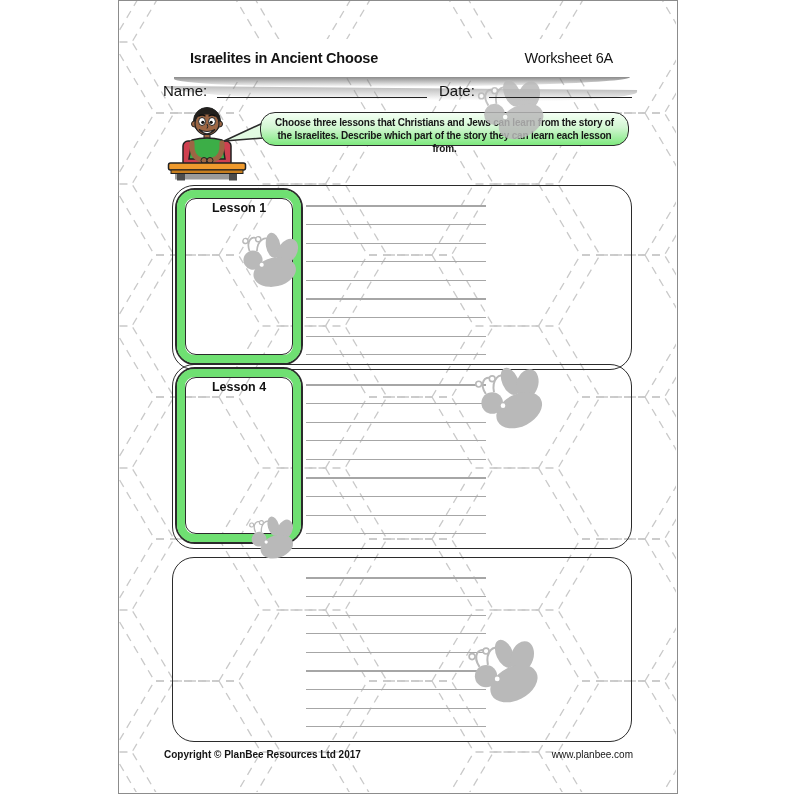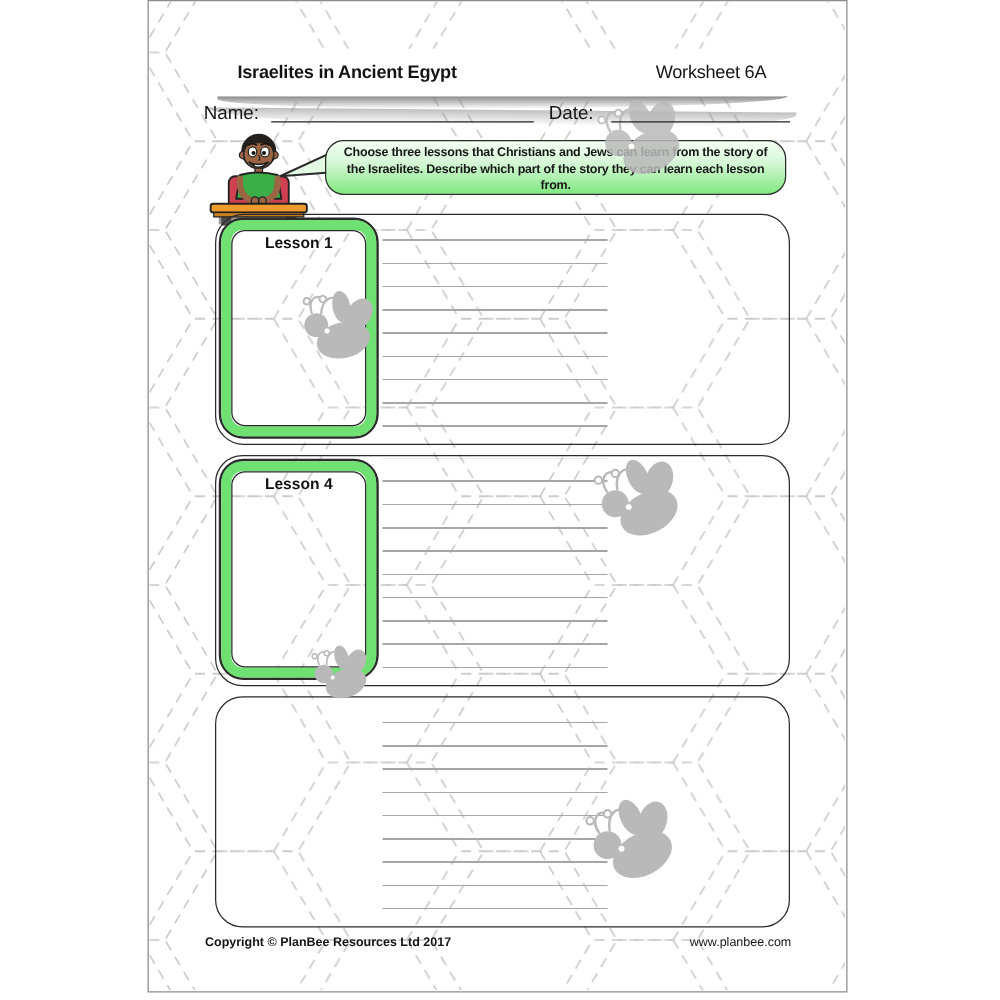--- a/index.html
+++ b/index.html
@@ -26,33 +26,33 @@
 
   
   .field-label { position:absolute; z-index:6; font-weight:normal; font-size:15px; color:#141414; }
   .name-label { left:44px; top:81px; }
   .date-label { left:320px; top:81px;text-align:right; }
   .field-line { position:absolute; z-index:6; border-bottom:1.6px solid #222; height:1px; }
   .name-line { left:98px; top:96px; width:210px; }
   .date-line { left:370px; top:96px; width:143px; }
 
   
-  .bubble { position:absolute; left:141px; top:111px; width:369px; height:44px; z-index:4;
+  .bubble { position:absolute; left:141px; top:111px; width:369px; height:34px; z-index:4;
             border:1.7px solid #2b2b2b; border-radius:15px;
             background:linear-gradient(to bottom, #f4fff4 0%, #d2f6d2 45%, #7fe97f 100%);
             font-weight:bold; font-size:10px; line-height:13px; letter-spacing:-0.2px;
             color:#161616; text-align:center; padding:3px 12px 0 12px; }
   .bubble-tail { position:absolute; left:102px; top:119px; z-index:4; }
 
   .character { position:absolute; left:48px; top:104px; width:80px; height:76px; z-index:2; }
 
   
   .row { position:absolute; left:53px; width:460px; height:185px; z-index:2;
          border:1.7px solid #2b2b2b; border-radius:22px; }
-  .row1 { top:170px;border-radius:23px; } .row2 { top:363px; } .row3 { top:556px; }
+  .row1 { top:184px; } .row2 { top:363px; } .row3 { top:556px; }
   .lines { position:absolute; left:133px; top:2px; width:180px; height:170px;
            background:repeating-linear-gradient(to bottom,
              rgba(0,0,0,0) 0px, rgba(0,0,0,0) 17.4px, #a6a6a6 17.4px, #a6a6a6 18.6px); }
   .card { position:absolute; left:2px; top:2px; width:128px; height:177px;
           border:2px solid #2b2b2b; border-radius:20px; }
   .card-ring { position:absolute; inset:0; border:8px solid #6fe072; border-radius:17px; }
   .card-inner { position:absolute; inset:8px; border:1.7px solid #2b2b2b; border-radius:11px; }
   .card-label { position:absolute; left:0; top:11px; width:100%; text-align:center;
                 font-weight:bold; font-size:12.5px; color:#111; z-index:1; }
 
@@ -101,21 +101,21 @@
           <circle cx="28" cy="42" r="12" fill="#b9b9b9"></circle>
           <circle cx="40" cy="45" r="2.6" fill="#ffffff"></circle>
         </symbol>
       </defs>
       <rect width="557" height="791" fill="url(#hexpat)"></rect>
     </svg>
 
     <div class="bar-shadow"></div>
     <div class="fold-shadow"></div>
     <div class="header-bar">
-      <span class="page-title">Israelites in Ancient Egypt</span>
+      <span class="page-title">Israelites in Ancient Choose</span>
       <span class="worksheet-label">Worksheet 6A</span>
     </div>
 
     <span class="field-label name-label">Name:</span>
     <div class="field-line name-line"></div>
     <span class="field-label date-label">Date:</span>
     <div class="field-line date-line"></div>
 
     <svg class="character" viewBox="0 0 80 76">
       <rect x="16" y="36" width="48" height="26" rx="5" fill="#cf4050" stroke="#222" stroke-width="1.5"></rect>

